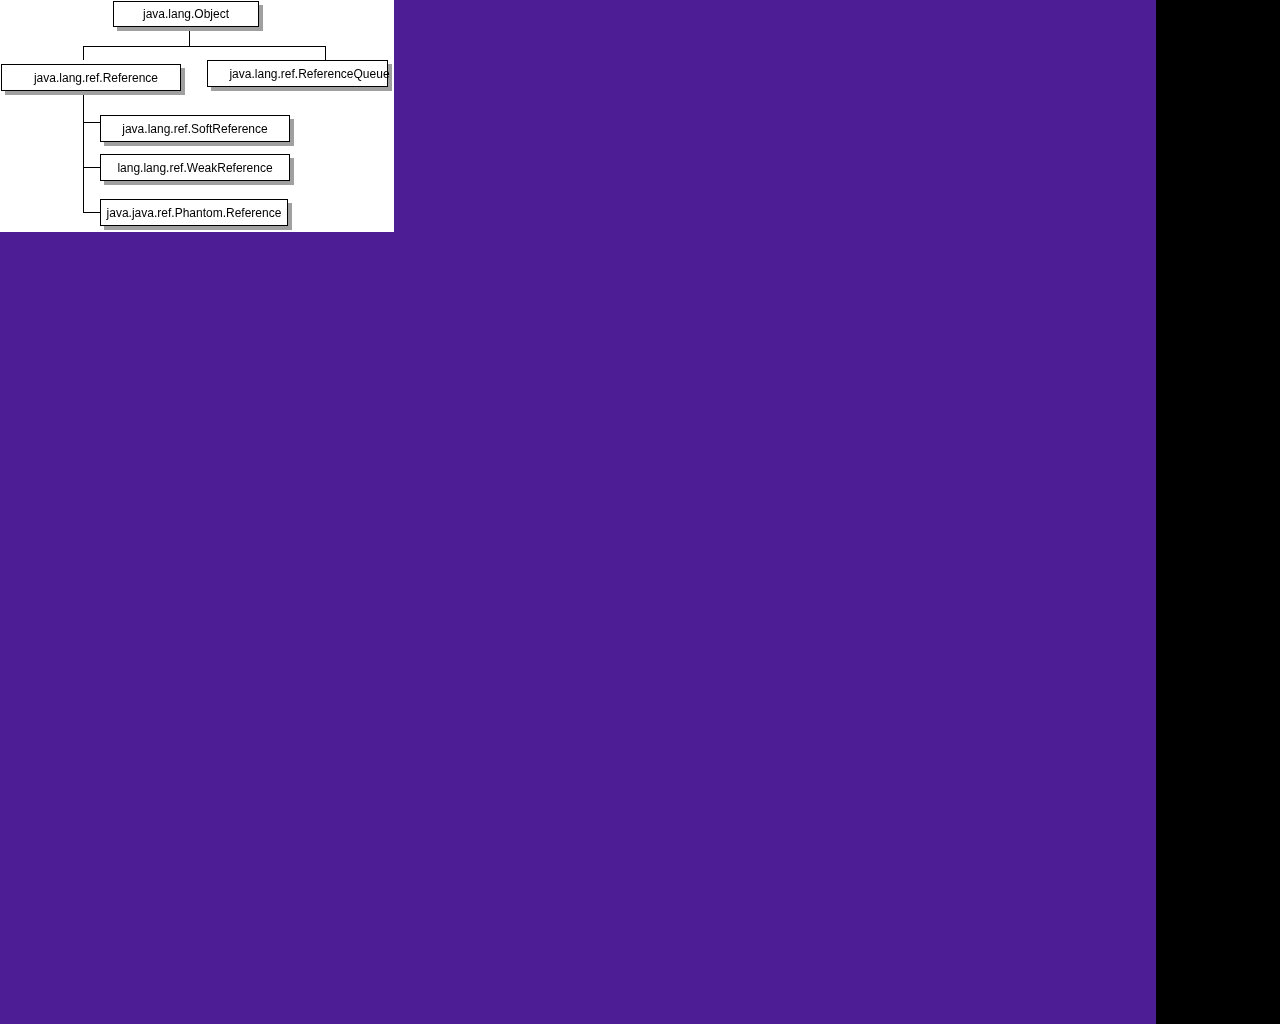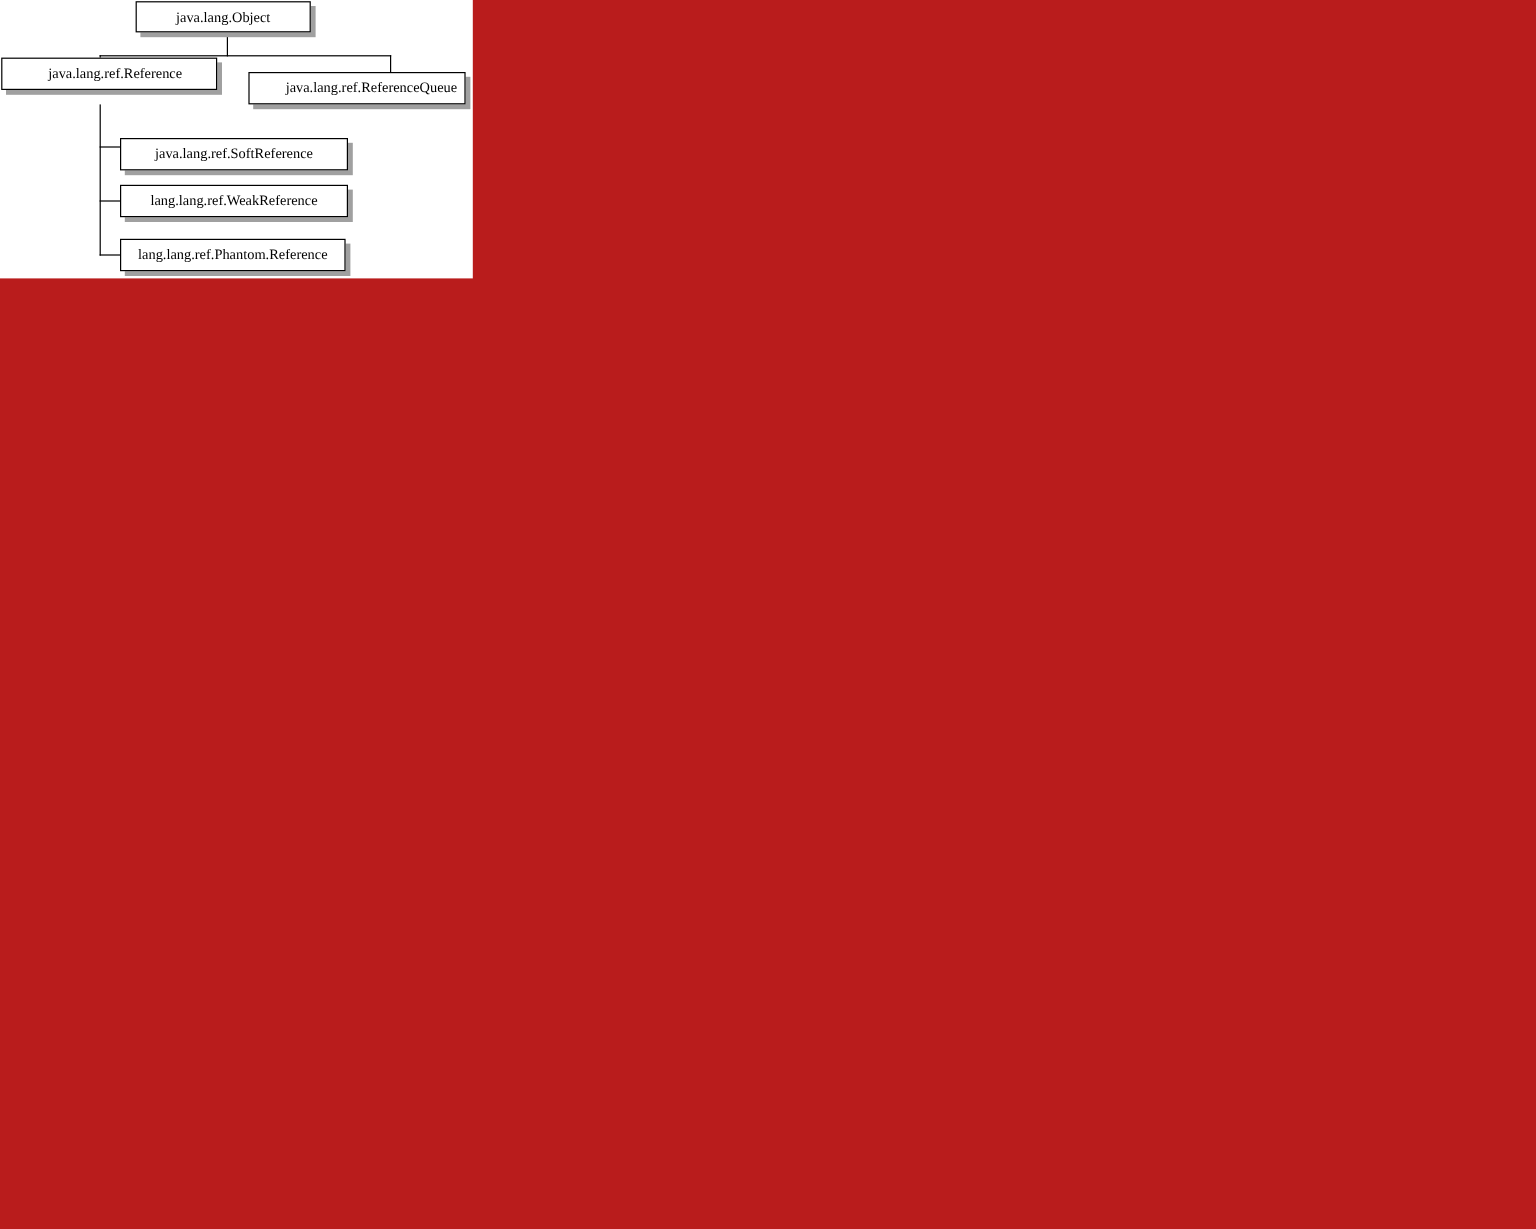--- a/index.html
+++ b/index.html
@@ -6,24 +6,23 @@
     margin: 0;
     padding: 0;
     width: 1280px;
     height: 1024px;
     background: #000000;
     overflow: hidden;
     font-family: "Liberation Sans", sans-serif;
   }
   .screen {
     position: relative;
-    width: 1280px;
+    width: 1156px;
     height: 1024px;
-    background: #b91c1c;
-    font-family: Liberation Serif, serif;
+    background: #4c1d95;
   }
   .diagram-canvas {
     position: absolute;
     left: 0;
     top: 0;
     width: 394px;
     height: 232px;
     background: #ffffff;
     overflow: hidden;
   }
@@ -40,21 +39,21 @@
     color: #000000;
     white-space: nowrap;
     text-align: center;
   }
   .connector {
     position: absolute;
     background: #000000;
   }
   
   .n-object          { left: 113px; top: 1px;   width: 146px; height: 26px; }
-  .n-reference       { left: 1px;   top: 48px;  width: 180px; height: 27px; padding-left: 10px; }
+  .n-reference       { left: 1px;   top: 64px;  width: 180px; height: 27px; padding-left: 10px; }
   .n-reference-queue { left: 207px; top: 60px;  width: 181px; height: 27px; padding-left: 24px; }
   .n-soft-reference  { left: 100px; top: 115px; width: 190px; height: 27px; }
   .n-weak-reference  { left: 100px; top: 154px; width: 190px; height: 27px; }
   .n-phantom-reference { left: 100px; top: 199px; width: 188px; height: 27px; }
   
   .c-object-stem   { left: 189px; top: 27px;  width: 1px;   height: 20px; }
   .c-split-bar     { left: 83px;  top: 46px;  width: 243px; height: 1px;  }
   .c-drop-left     { left: 83px;  top: 46px;  width: 1px;   height: 14px; }
   .c-drop-right    { left: 325px; top: 46px;  width: 1px;   height: 14px; }
   .c-trunk         { left: 83px;  top: 87px;  width: 1px;   height: 126px; }
@@ -92,17 +91,17 @@
 
     <div class="node n-soft-reference">
       <span>java.lang.ref.SoftReference</span>
     </div>
 
     <div class="node n-weak-reference">
       <span>lang.lang.ref.WeakReference</span>
     </div>
 
     <div class="node n-phantom-reference">
-      <span>lang.lang.ref.Phantom.Reference</span>
+      <span>java.java.ref.Phantom.Reference</span>
     </div>
 
   </div>
 </div>
 
 </body></html>

